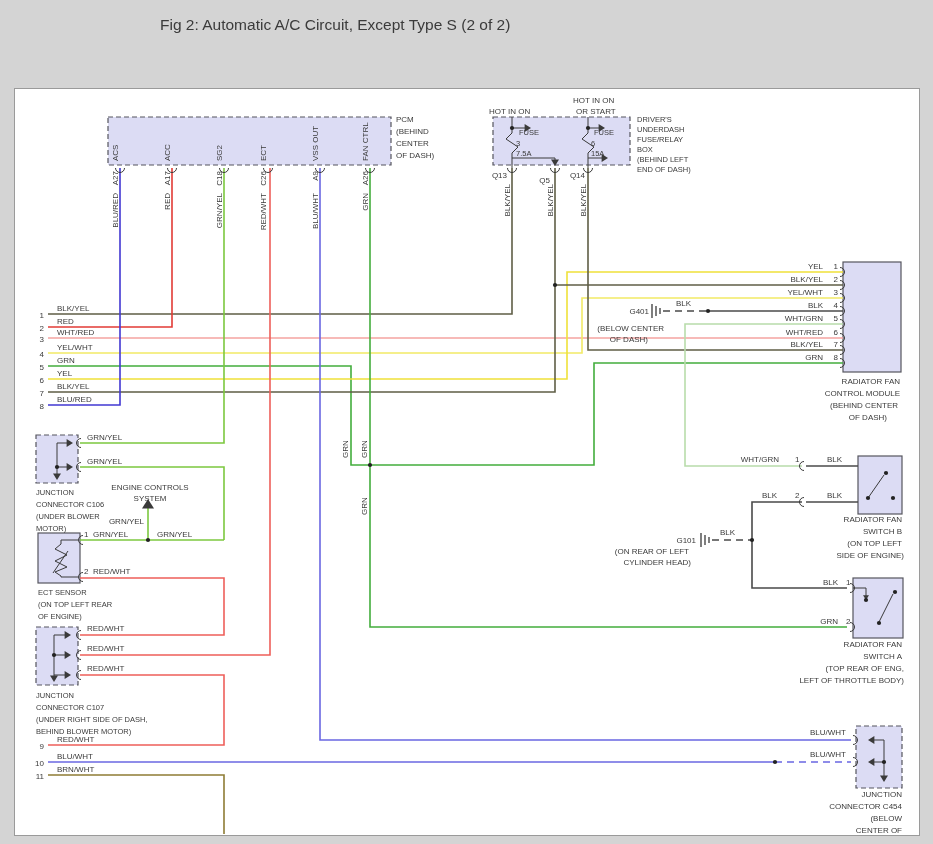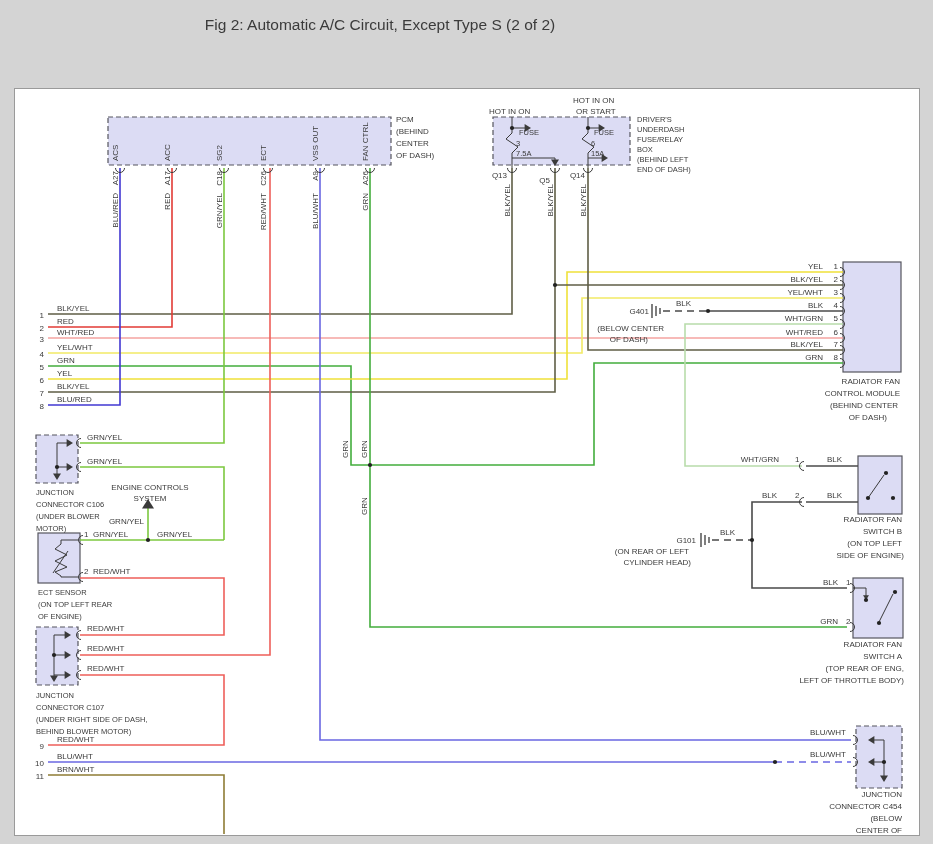--- a/index.html
+++ b/index.html
@@ -4,21 +4,21 @@
 <style>
   html,body{margin:0;padding:0;}
   body{
     width:933px;height:844px;
     background:#d4d4d4;
     font-family:"Liberation Sans", sans-serif;
     position:relative;overflow:hidden;
   }
   #title{
     position:absolute;left:160px;top:16px;width:440px;
-    text-align:center;font-size:15.5px;color:#3b3b3b;
+    font-size:15.5px;color:#3b3b3b;
   }
   #canvas{
     position:absolute;left:14px;top:88px;width:904px;height:746px;
     background:#ffffff;border:1px solid #9a9a9a;
   }
   #diagram{position:absolute;left:0;top:0;}
   text{font-family:"Liberation Sans", sans-serif;}
 </style>
 </head>
 <body>

